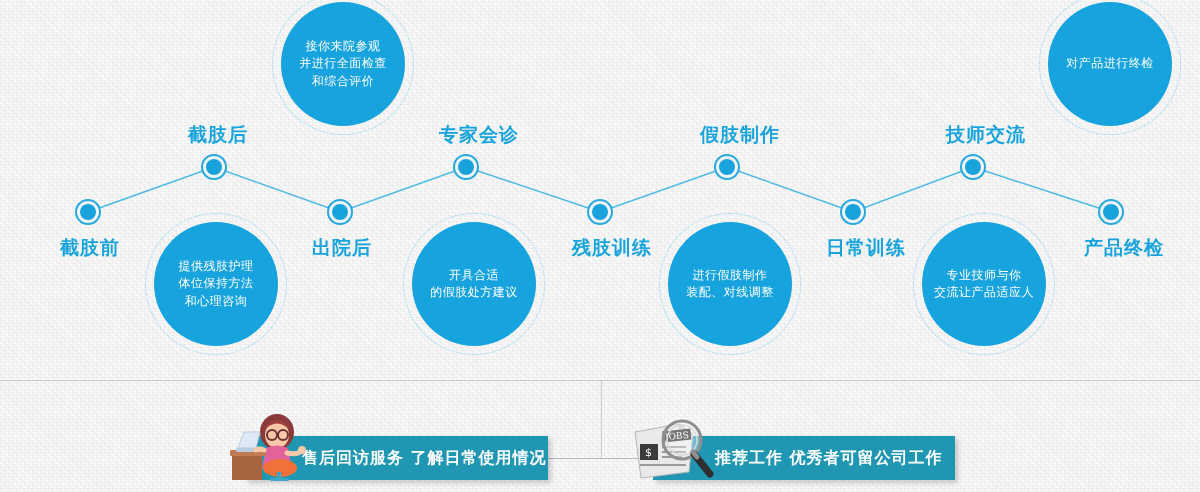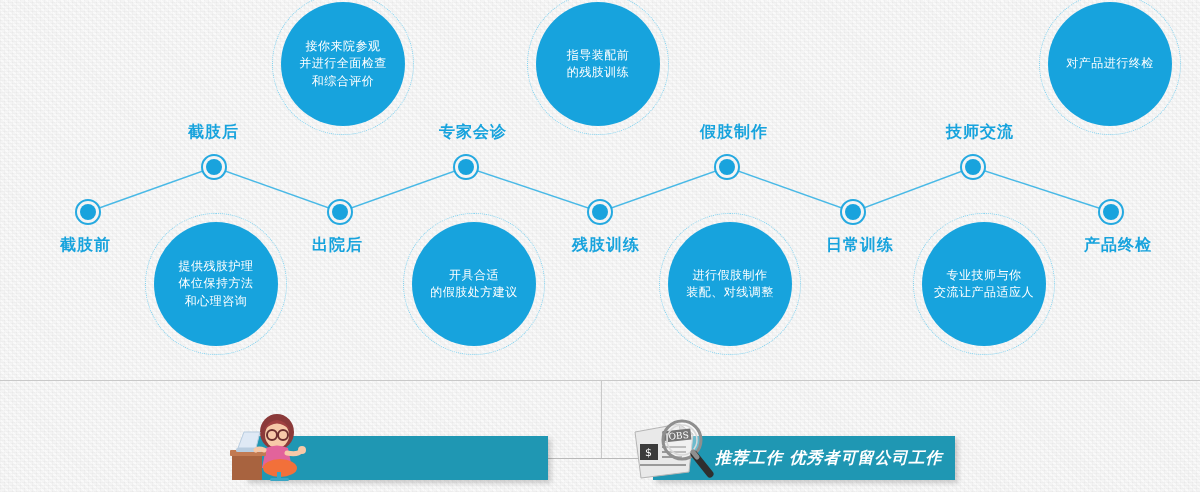--- a/index.html
+++ b/index.html
@@ -61,21 +61,21 @@
     content:"";
     position:absolute;
     left:3px;top:3px;
     width:16px;height:16px;
     border-radius:50%;
     background:#19a3dd;
   }
   .node-label{
     position:absolute;
     color:#17a3dd;
-    font-size:16px;
+    font-size:19px;
     font-weight:bold;
     letter-spacing:1px;
     white-space:nowrap;
   }
 
   
   .hrule{position:absolute;left:0;width:1200px;height:1px;background:#c9c9c9;}
   .vrule{position:absolute;width:1px;background:#c9c9c9;}
   .connector{position:absolute;height:1px;background:#b9b9b9;}
 
@@ -113,26 +113,20 @@
 
 
   <div class="bubble" style="left:281px;top:2px;width:124px;height:124px;">
     <div class="txt">
       <div>接你来院参观</div>
       <div>并进行全面检查</div>
       <div>和综合评价</div>
     </div>
   </div>
 
-  <div class="bubble" style="left:536px;top:2px;width:124px;height:124px;">
-    <div class="txt">
-      <div>指导装配前</div>
-      <div>的残肢训练</div>
-    </div>
-  </div>
 
 
   <div class="bubble" style="left:1048px;top:2px;width:124px;height:124px;">
     <div class="txt">
       <div>对产品进行终检</div>
     </div>
   </div>
 
   <div class="bubble" style="left:412px;top:222px;width:124px;height:124px;">
     <div class="txt">
@@ -213,20 +207,21 @@
 
         <rect x="2" y="44" width="30" height="26" fill="#a8633f"></rect>
         <rect x="0" y="40" width="36" height="6" rx="1" fill="#c27a52"></rect>
 
         <path d="M8 38 l6 -16 h16 l-4 16z" fill="#dfe9f5" stroke="#b9cde0" stroke-width="1"></path>
         <rect x="6" y="38" width="26" height="4" rx="1.5" fill="#b9cde0"></rect>
 
         <path d="M34 40 q-5 -2 -8 0" stroke="#f7c9a8" stroke-width="5" fill="none" stroke-linecap="round"></path>
       </svg>
     </span>
+    <span class="banner-text" style="margin-left:57px;">售后回访服务  了解日常使用情况</span>
   </div>
 
   <div class="banner" style="left:653px;top:436px;width:302px;">
     <span class="banner-icon" style="left:-26px;top:-24px;">
       <svg width="90" height="70" viewBox="0 0 90 70" xmlns="http://www.w3.org/2000/svg">
 
         <path d="M8 20 l44 -8 l14 10 l-4 38 l-48 6z" fill="#e9e9e9" stroke="#b5b5b5" stroke-width="1"></path>
         <path d="M52 12 l14 10 l-12 2z" fill="#cfcfcf" stroke="#b5b5b5" stroke-width="1"></path>
 
         <rect x="36" y="18" width="28" height="11" fill="#2c2c2c" transform="rotate(-6 50 24)"></rect>
@@ -239,16 +234,16 @@
         <rect x="35" y="39" width="24" height="2" fill="#9a9a9a"></rect>
         <rect x="35" y="44" width="20" height="2" fill="#9a9a9a"></rect>
         <rect x="13" y="52" width="46" height="2" fill="#9a9a9a"></rect>
 
         <circle cx="55" cy="28" r="19" fill="rgba(255,255,255,0.35)" stroke="#8f8f8f" stroke-width="3"></circle>
         <circle cx="55" cy="28" r="15" fill="none" stroke="#d8d8d8" stroke-width="1.5"></circle>
         <line x1="67" y1="42" x2="83" y2="62" stroke="#2f2f2f" stroke-width="7" stroke-linecap="round"></line>
         <line x1="66" y1="40" x2="70" y2="45" stroke="#8f8f8f" stroke-width="5" stroke-linecap="round"></line>
       </svg>
     </span>
-    <span class="banner-text" style="margin-left:62px;font-style:italic;">推荐工作  优秀者可留公司工作</span>
+    <span class="banner-text" style="margin-left:62px;">推荐工作  优秀者可留公司工作</span>
   </div>
 
 </div>
 
 </body></html>

